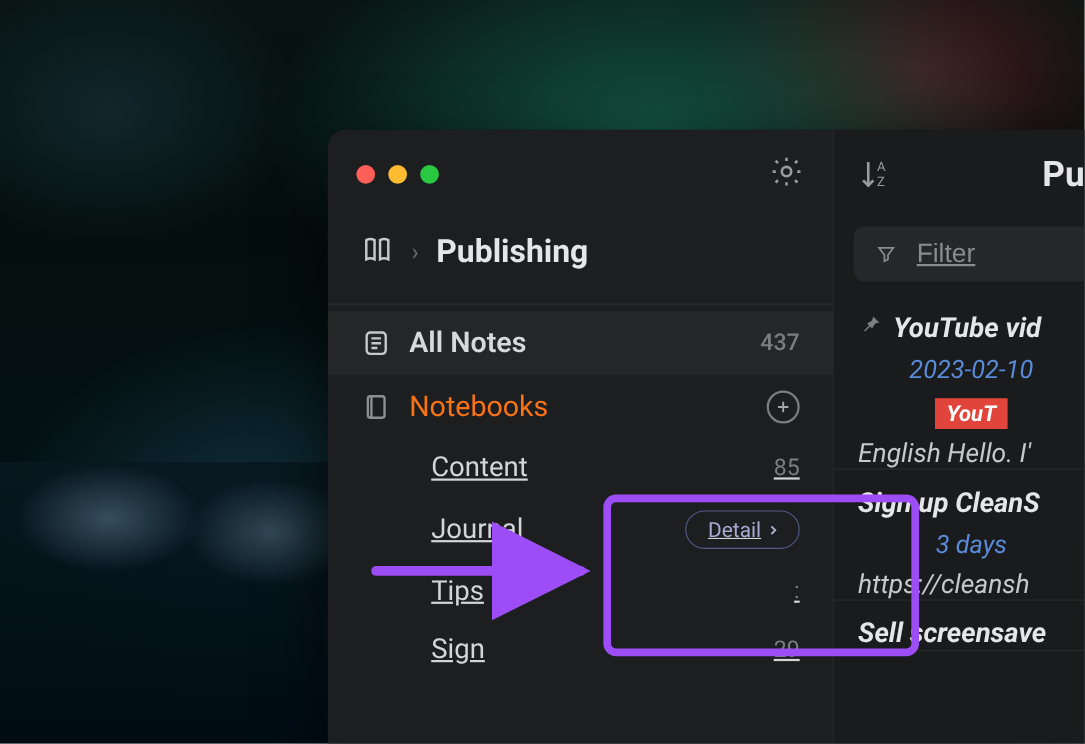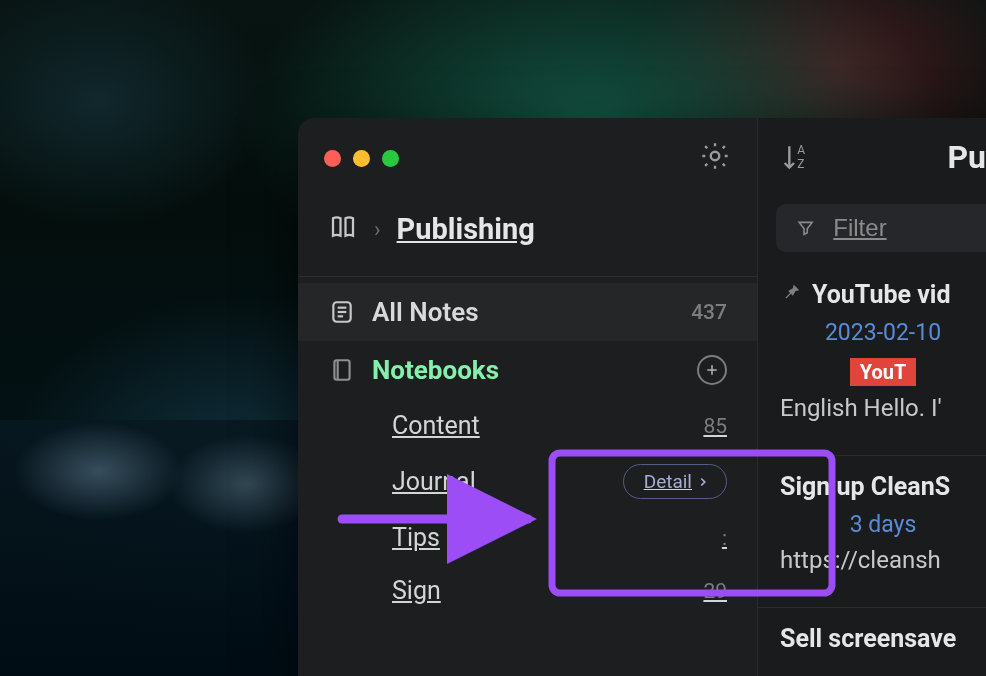--- a/index.html
+++ b/index.html
@@ -69,21 +69,20 @@
     align-items: center;
     gap: 16px;
     padding: 14px 30px 30px 30px;
     border-bottom: 1px solid #2d2e30;
     color: #bfc1c3;
   }
   .breadcrumb .title {
     font-size: 29px;
     font-weight: 700;
     color: #e6e6e7;
-    text-decoration: underline;
   }
   .breadcrumb .chev { color: #6d6e70; font-size: 22px; }
 
   .nav-section { padding-top: 6px; }
   .nav-item {
     display: flex;
     align-items: center;
     gap: 16px;
     padding: 14px 30px;
     font-size: 26px;
@@ -92,21 +91,21 @@
     position: relative;
   }
   .nav-item.active { background: rgba(255,255,255,0.04); }
   .nav-item .count {
     margin-left: auto;
     font-size: 21px;
     color: #7c7d7f;
     font-weight: 500;
   }
   .nav-item .lead-icon { width: 28px; flex: none; display:flex; justify-content:center; color:#c7c8ca; }
-  .nav-item.section-header { color: #86efac; font-weight: 700; }
+  .nav-item.section-header { color: #f97316; font-weight: 400; }
   .nav-item.section-header .lead-icon { color:#8e8f91; }
   .plus-btn {
     margin-left: auto;
     width: 30px; height: 30px;
     border: 2px solid #7c7d7f;
     border-radius: 50%;
     display: flex; align-items: center; justify-content: center;
     color: #a7a8aa;
     font-size: 20px;
     line-height: 1;
@@ -184,24 +183,25 @@
     border: none;
     outline: none;
     color: #d0d1d3;
     font-size: 24px;
     width: 100%;
   }
   .filter-bar input::placeholder { color: #8a8b8d; }
 
   .note-list { margin-top: 12px; overflow: hidden; }
   .note {
-    padding: 16px 0 33px 22px;
+    padding: 16px 0 0 22px;
     border-bottom: 1px solid #2a2b2d;
     white-space: nowrap;
     overflow: hidden;
+    font-style: italic;
   }
   .note .note-title {
     display: flex;
     align-items: center;
     gap: 10px;
     font-size: 25px;
     font-weight: 700;
     color: #e6e6e7;
   }
   .note .pin { color: #7e7f81; }

